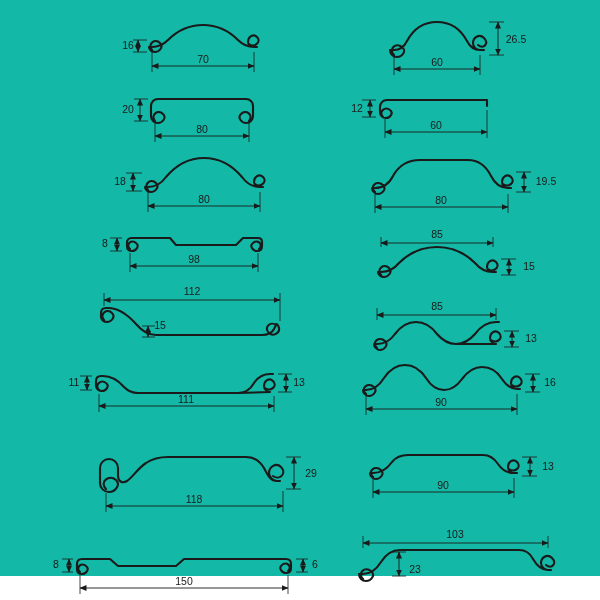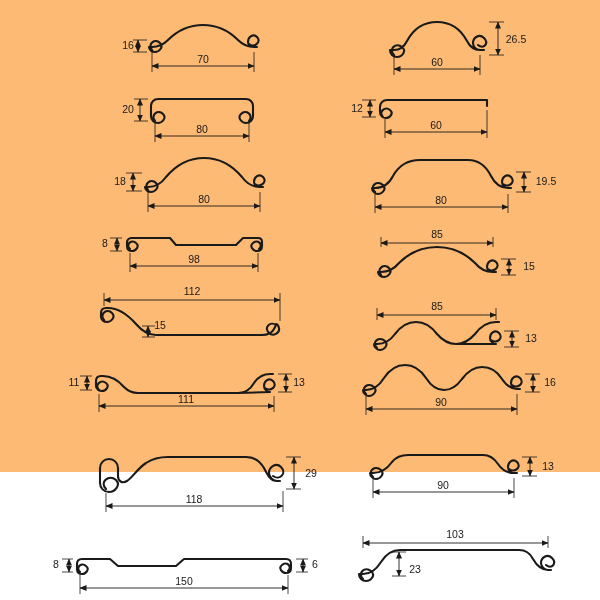--- a/index.html
+++ b/index.html
@@ -9,22 +9,22 @@
   }
   body {
     width: 600px;
     height: 600px;
     font-family: "Liberation Sans", sans-serif;
     overflow: hidden;
   }
   #sheet {
     position: relative;
     width: 600px;
-    height: 472px;
-    background: #fdba74;
+    height: 576px;
+    background: #14b8a6;
   }
   svg.profile-sheet {
     display: block;
     width: 600px;
     height: 600px;
   }
   .prof {
     fill: none;
     stroke: #1a1a1a;
     stroke-width: 2.1;

